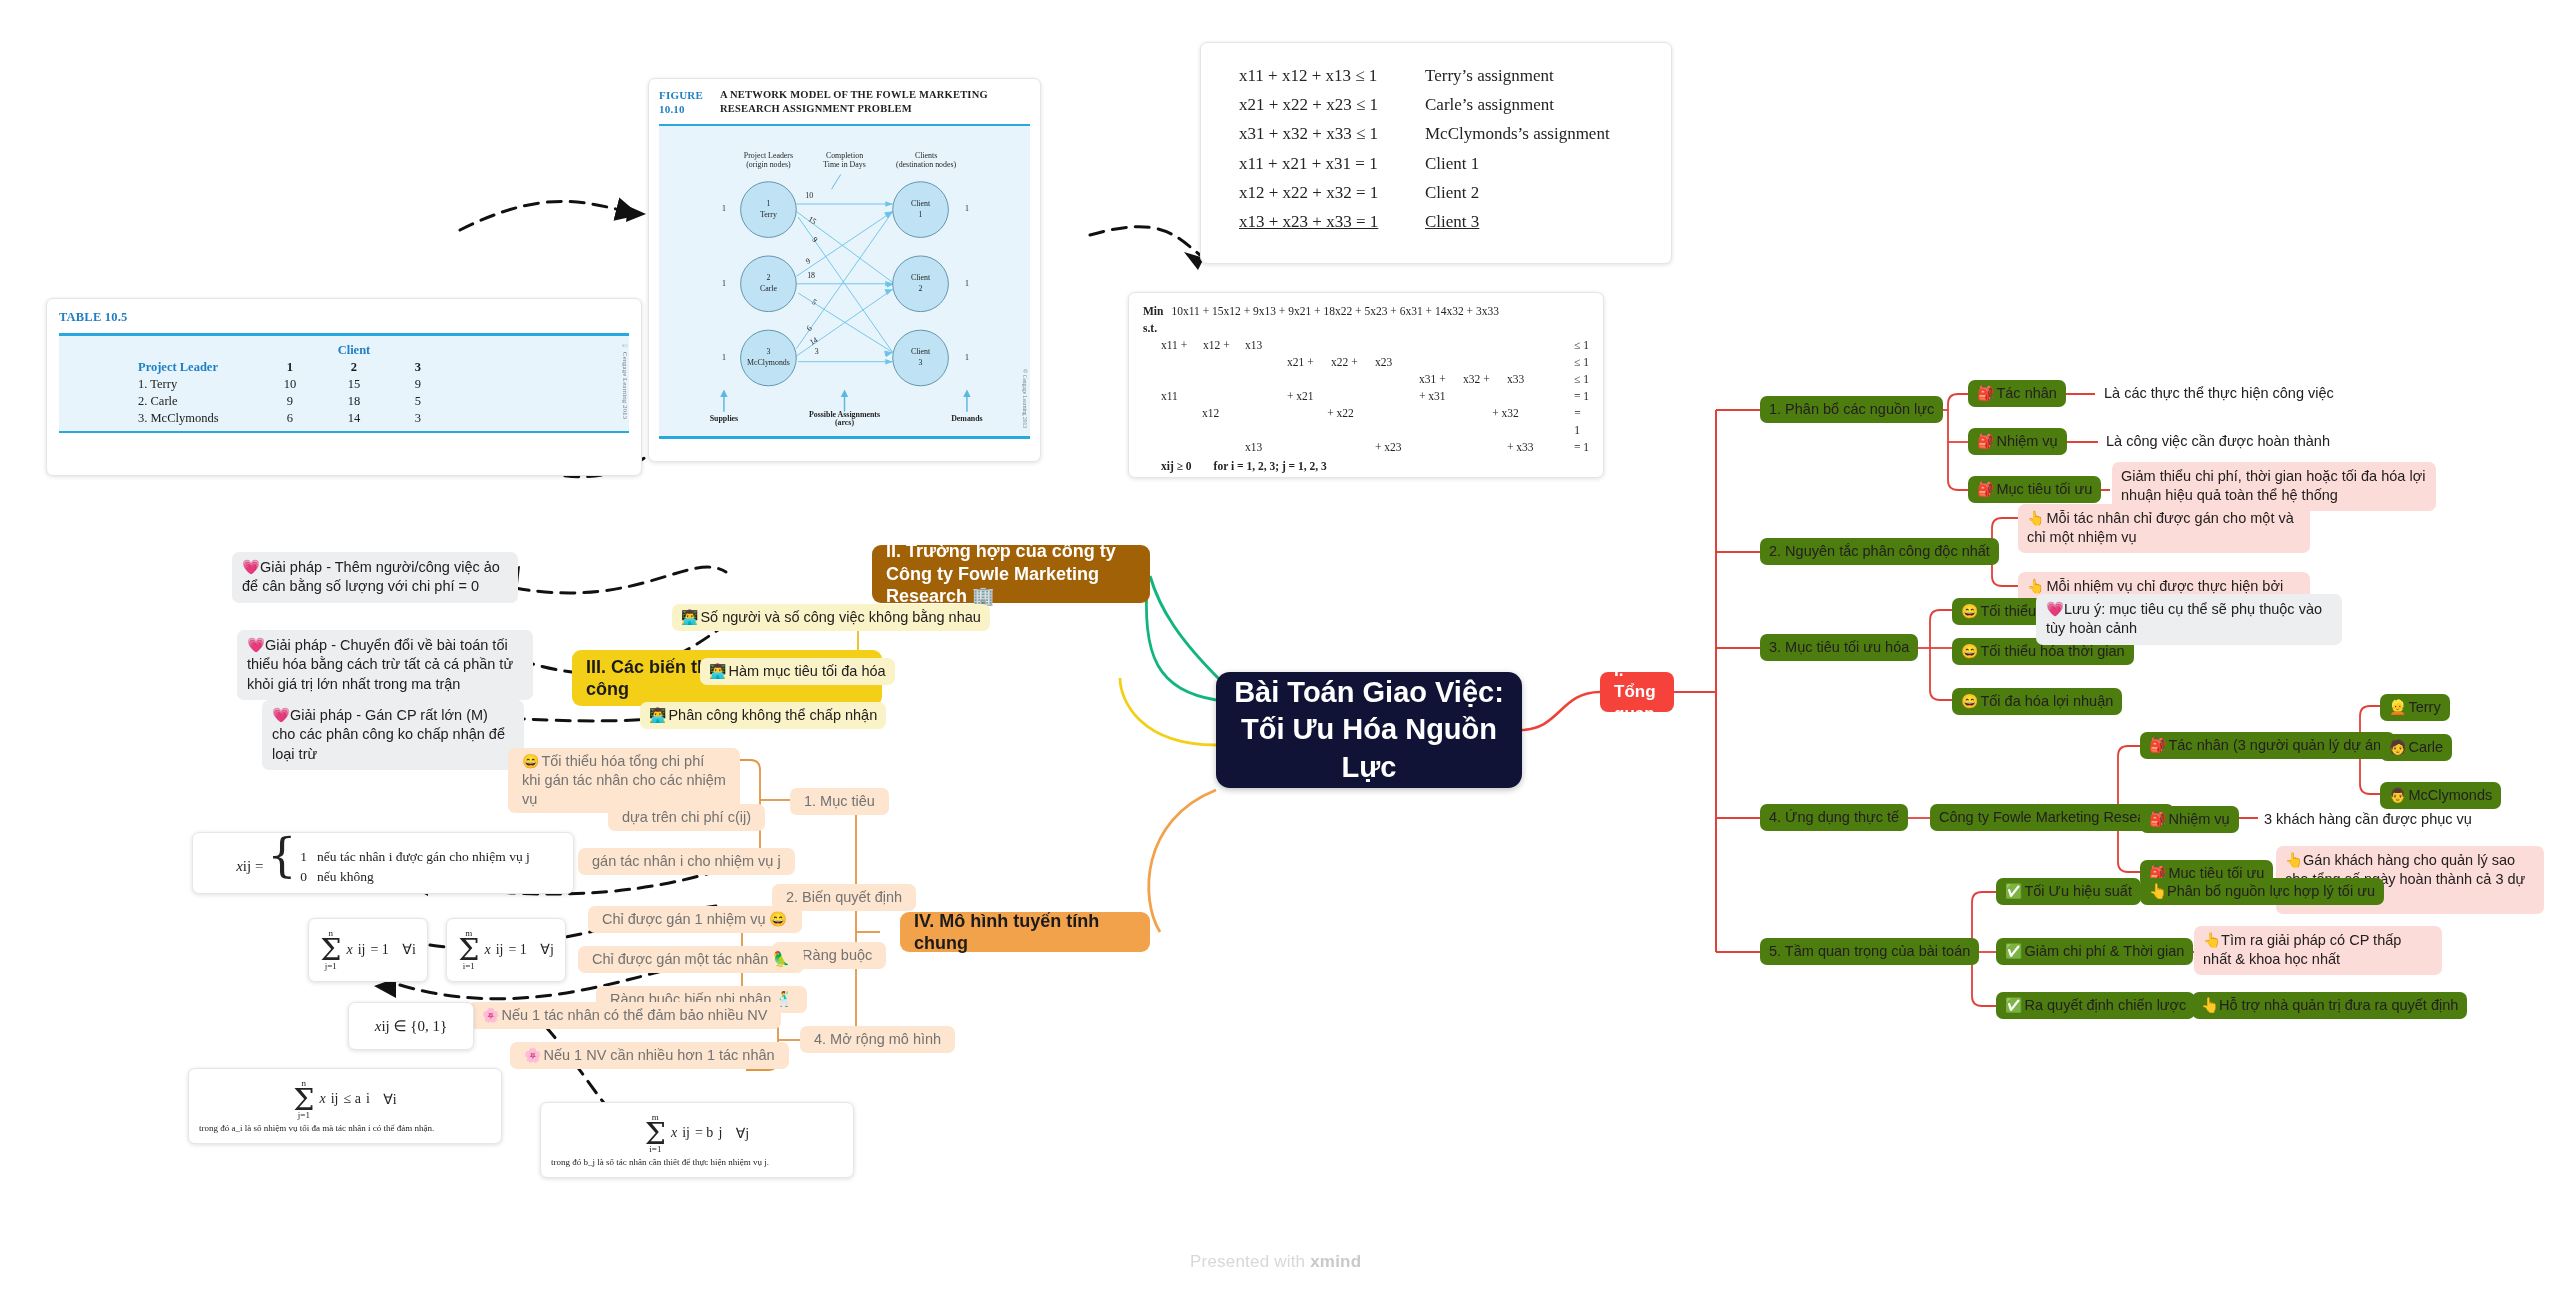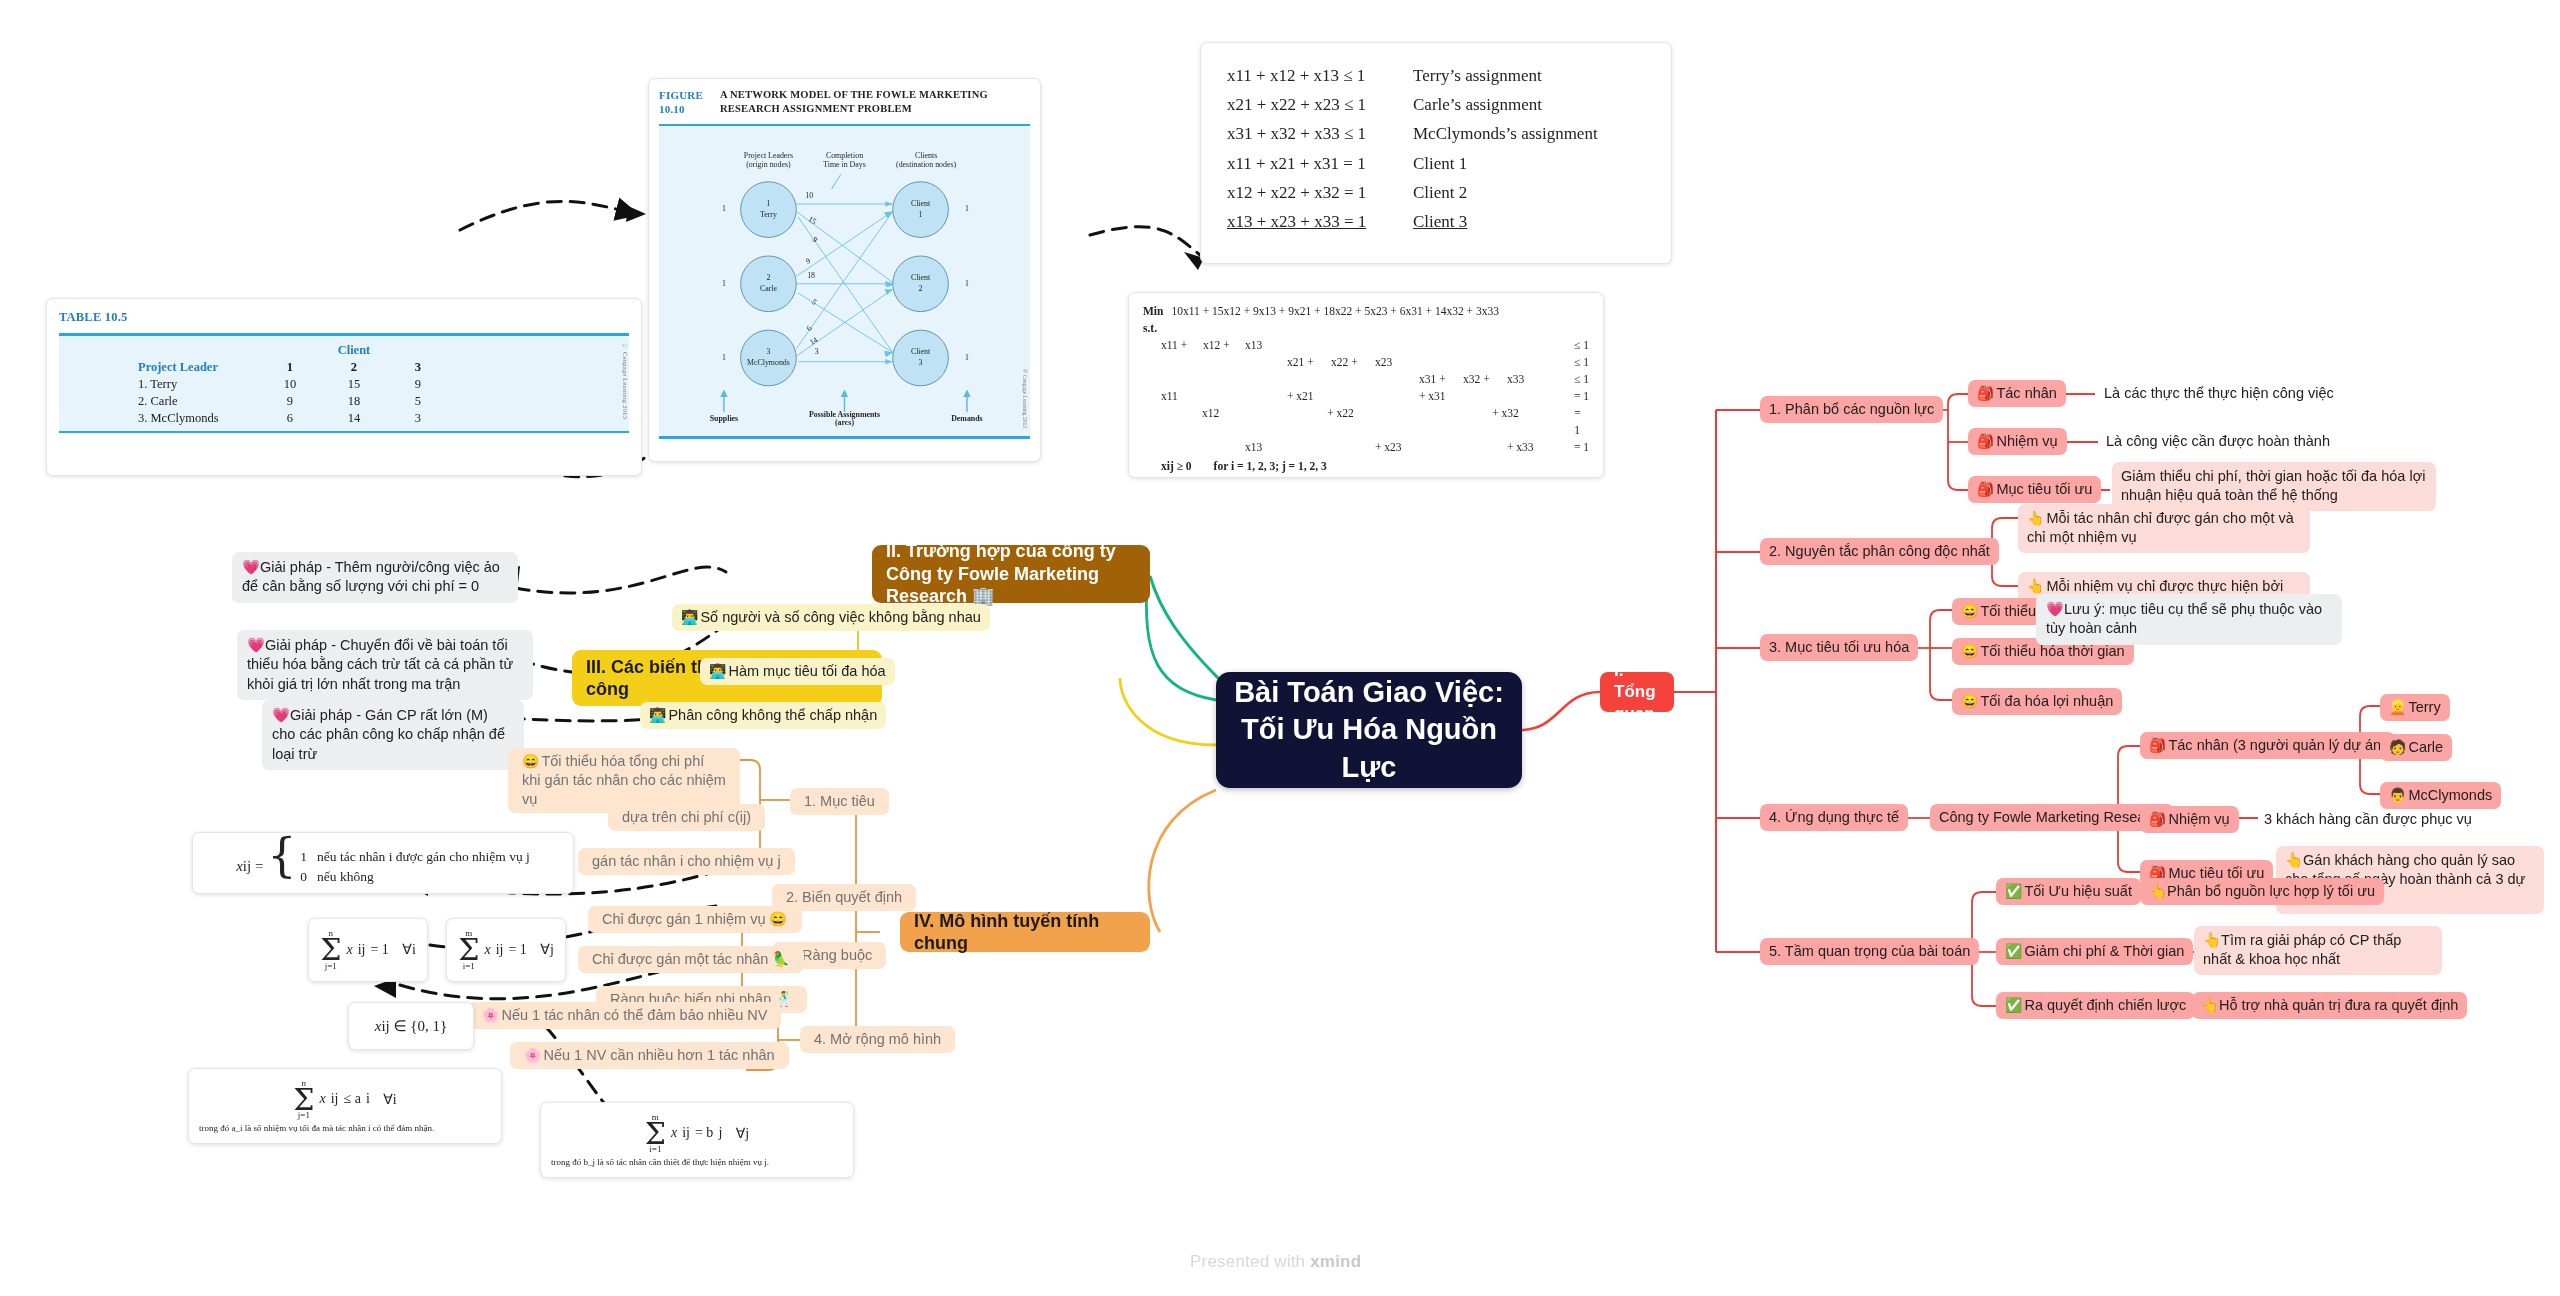--- a/index.html
+++ b/index.html
@@ -18,21 +18,21 @@
   
   .chip{border-radius:9px;display:flex;align-items:center;padding:9px 14px;
         font-size:18px;font-weight:700;line-height:1.25;color:#1a1a1a;}
   .chip.red{background:#f5433c;color:#fff;justify-content:center;font-size:17px;border-radius:8px;}
   .chip.green{background:#a16207;color:#ffffff;}
   .chip.yellow{background:#f3cf18;color:#1b1b1b;}
   .chip.orange{background:#f3a košt;}
   .chip.orange{background:#f3a24c;color:#1b1b1b;}
 
   
-  .pk{background:#fca5a5;border-radius:7px;padding:4px 9px;font-size:14.5px;line-height:1.32;color:#23201f;}
+  .pk{background:#4d7c0f;border-radius:7px;padding:4px 9px;font-size:14.5px;line-height:1.32;color:#23201f;}
   .pk2{background:#fbdcd9;border-radius:7px;padding:5px 9px;font-size:14.5px;line-height:1.34;color:#23201f;}
   .gray{background:#eceef0;border-radius:7px;padding:6px 10px;font-size:14.5px;line-height:1.34;color:#23201f;}
   .yel{background:#fbf3c8;border-radius:7px;padding:4px 9px;font-size:14.5px;line-height:1.32;color:#23201f;}
   .org{background:#fde5cf;border-radius:7px;padding:4px 14px;font-size:14.5px;line-height:1.32;color:#737373;}
   .plain{font-size:14.5px;line-height:1.32;color:#23201f;padding:4px 6px;}
 
   .em{font-size:14px;margin-right:2px;}
 
   
   .imgcard{background:#ffffff;border:1px solid #e3e5e9;border-radius:7px;
@@ -546,21 +546,21 @@
         <text x="200" y="302">Possible Assignments</text>
           <text x="200" y="310">(arcs)</text>
         <text x="332" y="306">Demands</text>
       </g>
       <text x="392" y="250" font-family="Liberation Serif, serif" font-size="6" fill="#7b7b7b" transform="rotate(90 392 250)">© Cengage Learning 2013</text>
     </svg>
   </div>
   <div class="rule"></div>
 </div>
 
-<div class="abs imgcard mathbox" style="left:1200px;top:42px;width:472px;height:222px;padding:18px 26px;font-size:17px;line-height:1.72;">
+<div class="abs imgcard mathbox" style="left:1200px;top:42px;width:472px;height:222px;padding:18px 38px;font-size:17px;line-height:1.72;">
   <div style="display:flex;">
     <span style="width:186px;">x11 + x12 + x13 ≤ 1</span>
       <span>Terry’s assignment</span>
     </div>
   <div style="display:flex;">
     <span style="width:186px;">x21 + x22 + x23 ≤ 1</span>
       <span>Carle’s assignment</span>
     </div>
   <div style="display:flex;">
     <span style="width:186px;">x31 + x32 + x33 ≤ 1</span>

